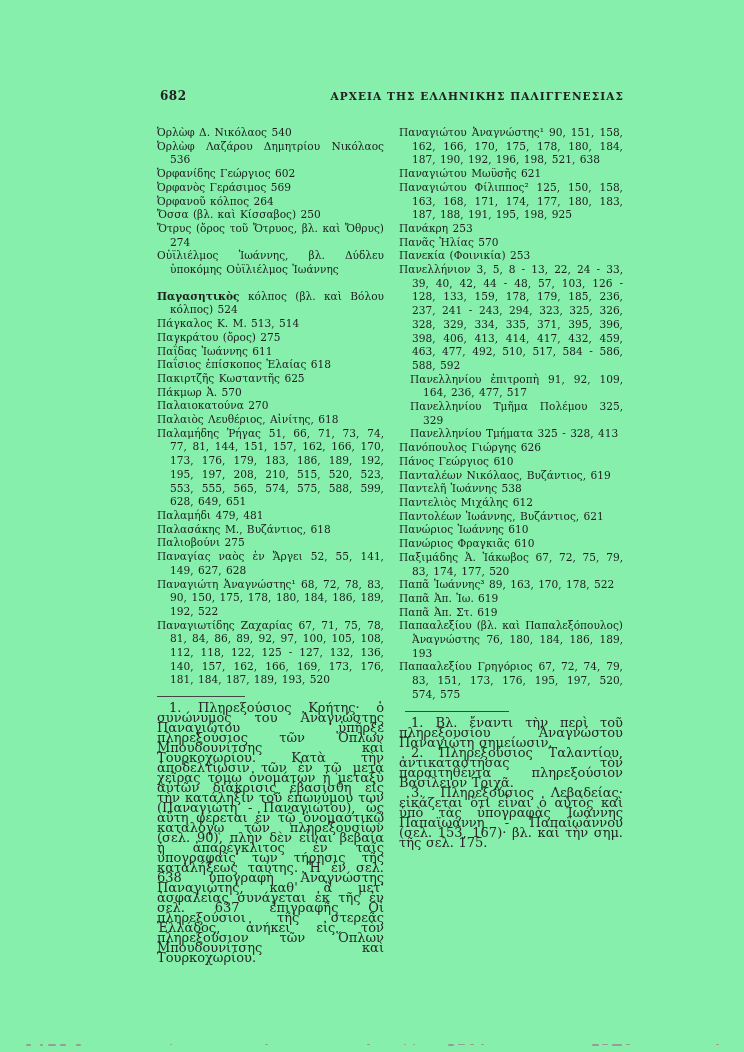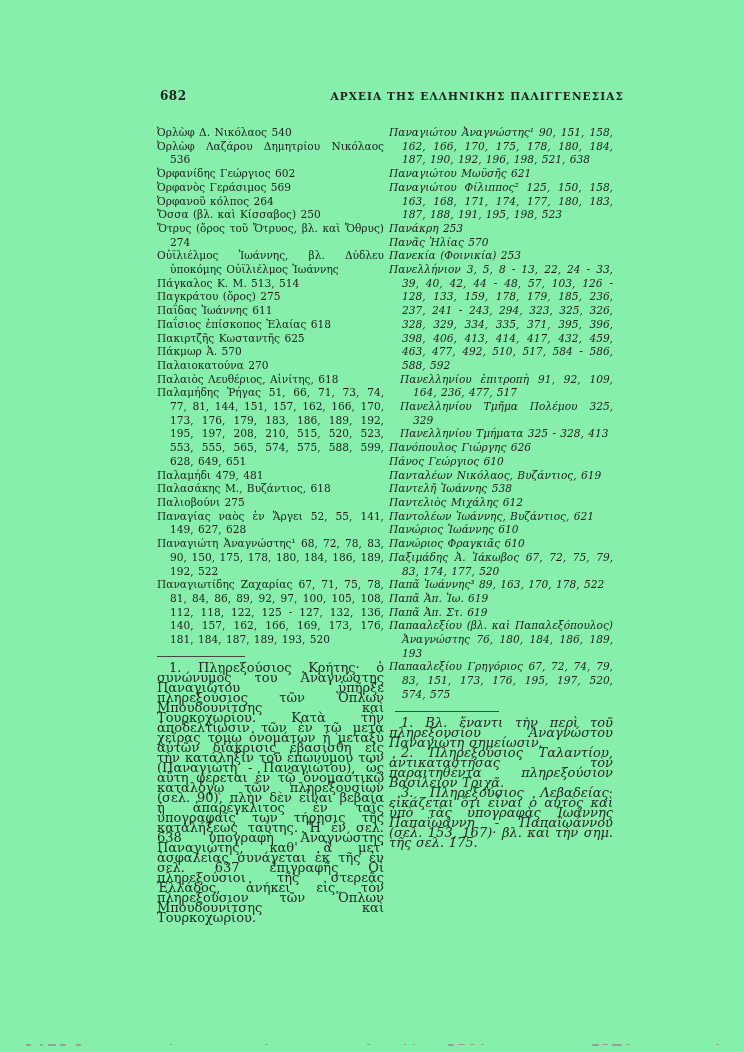--- a/index.html
+++ b/index.html
@@ -17,21 +17,21 @@
     font-size:12px;font-weight:bold;letter-spacing:0.5px;color:#222;
   }
   .running-title{
     position:absolute;left:150px;right:120px;top:1px;
     text-align:right;
     font-size:10.5px;font-weight:bold;letter-spacing:1.1px;color:#222;
     white-space:nowrap;
   }
   .col{position:absolute;top:126px;}
   .col-left{left:157px;width:227px;}
-  .col-right{left:389px;width:224px;font-style:italic;}
+  .col-right{left:399px;width:224px;}
   .entry{
     font-size:10.6px;
     line-height:13.7px;
     text-align:justify;
     padding-left:13px;
     text-indent:-13px;
     word-spacing:1px;
   }
   .entry.ind{padding-left:24px;text-indent:-13px;}
   .entry.gap{margin-top:13px;}
@@ -68,20 +68,21 @@
   <div class="col col-left">
     <div class="entries">
         <div class="entry">Ὀρλὼφ Δ. Νικόλαος 540</div>
         <div class="entry">Ὀρλὼφ Λαζάρου Δημητρίου Νικόλαος 536</div>
         <div class="entry">Ὀρφανίδης Γεώργιος 602</div>
         <div class="entry">Ὀρφανὸς Γεράσιμος 569</div>
         <div class="entry">Ὀρφανοῦ κόλπος 264</div>
         <div class="entry">Ὄσσα (βλ. καὶ Κίσσαβος) 250</div>
         <div class="entry">Ὄτρυς (ὄρος τοῦ Ὄτρυος, βλ. καὶ Ὄθρυς) 274</div>
         <div class="entry">Οὐϊλιέλμος Ἰωάννης, βλ. Δύδλευ ὑποκόμης Οὐϊλιέλμος Ἰωάννης</div>
+        <div class="entry gap"><b>Παγασητικὸς</b> κόλπος (βλ. καὶ Βόλου κόλπος) 524</div>
         <div class="entry">Πάγκαλος Κ. Μ. 513, 514</div>
         <div class="entry">Παγκράτου (ὄρος) 275</div>
         <div class="entry">Παΐδας Ἰωάννης 611</div>
         <div class="entry">Παΐσιος ἐπίσκοπος Ἐλαίας 618</div>
         <div class="entry">Πακιρτζῆς Κωσταντῆς 625</div>
         <div class="entry">Πάκμωρ Ἀ. 570</div>
         <div class="entry">Παλαιοκατούνα 270</div>
         <div class="entry">Παλαιὸς Λευθέριος, Αἰνίτης, 618</div>
         <div class="entry">Παλαμήδης Ῥήγας 51, 66, 71, 73, 74, 77, 81, 144, 151, 157, 162, 166, 170, 173, 176, 179, 183, 186, 189, 192, 195, 197, 208, 210, 515, 520, 523, 553, 555, 565, 574, 575, 588, 599, 628, 649, 651</div>
         <div class="entry">Παλαμήδι 479, 481</div>
@@ -94,21 +95,21 @@
     <hr class="fnrule">
     <div class="footnotes">
         <div class="footnote">1. Πληρεξούσιος Κρήτης· ὁ συνώνυμός του Ἀναγνώστης Παναγιώτου ὑπῆρξε πληρεξούσιος τῶν Ὅπλων Μπουδουνίτσης καὶ Τουρκοχωρίου. Κατὰ τὴν ἀποδελτίωσιν τῶν ἐν τῷ μετὰ χεῖρας τόμῳ ὀνομάτων ἡ μεταξὺ αὐτῶν διάκρισις ἐβασίσθη εἰς τὴν κατάληξιν τοῦ ἐπωνύμου των (Παναγιώτη - Παναγιώτου), ὡς αὕτη φέρεται ἐν τῷ ὀνομαστικῷ καταλόγῳ τῶν πληρεξουσίων (σελ. 90), πλὴν δὲν εἶναι βεβαία ἡ ἀπαρέγκλιτος ἐν ταῖς ὑπογραφαῖς των τήρησις τῆς καταλήξεως ταύτης. Ἡ ἐν σελ. 638 ὑπογραφὴ Ἀναγνώστης Παναγιώτης, καθ' ἃ μετ' ἀσφαλείας συνάγεται ἐκ τῆς ἐν σελ. 637 ἐπιγραφῆς Οἱ πληρεξούσιοι τῆς στερεᾶς Ἑλλάδος, ἀνήκει εἰς τὸν πληρεξούσιον τῶν Ὅπλων Μπουδουνίτσης καὶ Τουρκοχωρίου.</div>
       </div>
   </div>
 
   <div class="col col-right">
     <div class="entries">
         <div class="entry">Παναγιώτου Ἀναγνώστης¹ 90, 151, 158, 162, 166, 170, 175, 178, 180, 184, 187, 190, 192, 196, 198, 521, 638</div>
         <div class="entry">Παναγιώτου Μωϋσῆς 621</div>
-        <div class="entry">Παναγιώτου Φίλιππος² 125, 150, 158, 163, 168, 171, 174, 177, 180, 183, 187, 188, 191, 195, 198, 523</div>
+        <div class="entry">Παναγιώτου Φίλιππος² 125, 150, 158, 163, 168, 171, 174, 177, 180, 183, 187, 188, 191, 195, 198, 925</div>
         <div class="entry">Πανάκρη 253</div>
         <div class="entry">Πανᾶς Ἠλίας 570</div>
         <div class="entry">Πανεκία (Φοινικία) 253</div>
         <div class="entry">Πανελλήνιον 3, 5, 8 - 13, 22, 24 - 33, 39, 40, 42, 44 - 48, 57, 103, 126 - 128, 133, 159, 178, 179, 185, 236, 237, 241 - 243, 294, 323, 325, 326, 328, 329, 334, 335, 371, 395, 396, 398, 406, 413, 414, 417, 432, 459, 463, 477, 492, 510, 517, 584 - 586, 588, 592</div>
         <div class="entry ind">Πανελληνίου ἐπιτροπὴ 91, 92, 109, 164, 236, 477, 517</div>
         <div class="entry ind">Πανελληνίου Τμῆμα Πολέμου 325, 329</div>
         <div class="entry ind">Πανελληνίου Τμήματα 325 - 328, 413</div>
         <div class="entry">Πανόπουλος Γιώργης 626</div>
         <div class="entry">Πάνος Γεώργιος 610</div>
         <div class="entry">Πανταλέων Νικόλαος, Βυζάντιος, 619</div>

